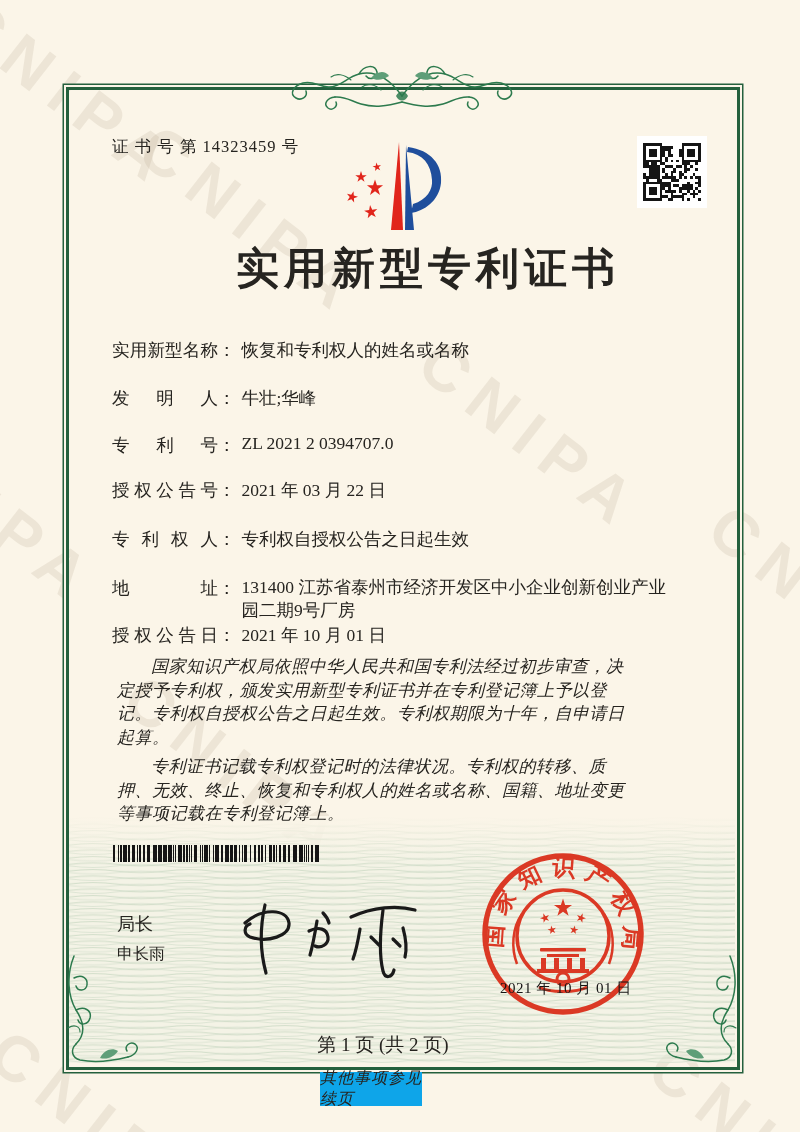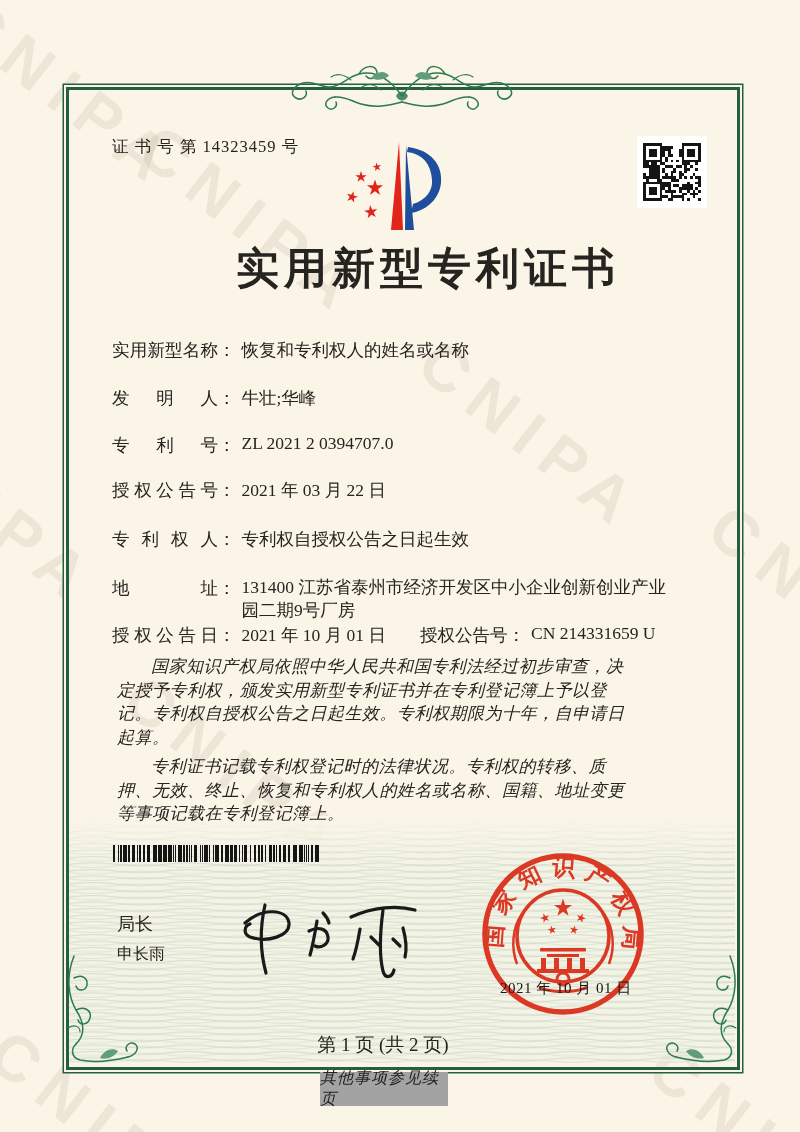--- a/index.html
+++ b/index.html
@@ -31,21 +31,21 @@
   .wavefade{left:69px;top:816px;width:666px;height:48px;z-index:0;
             background:linear-gradient(#fbf5e8,rgba(251,245,232,0));}
   .barcode{left:113px;top:845px;z-index:2;}
   .sigtitle{left:117px;top:912px;font-size:18px;z-index:2;}
   .signame{left:117px;top:944px;font-size:16px;z-index:2;}
   .sig{left:233px;top:893px;z-index:2;}
   .seal{left:477px;top:848px;z-index:2;}
   .sealdate{left:500px;top:979px;width:150px;font-size:15px;letter-spacing:0.5px;
             color:#141414;z-index:3;white-space:nowrap;}
   .pageno{left:283px;top:1032px;width:200px;text-align:center;font-size:19px;z-index:2;}
-  .contbox{left:320px;top:1072px;width:128px;height:34px;background:#a3a3a3;z-index:2;
+  .contbox{left:320px;top:1072px;width:102px;height:34px;background:#0ea5e9;z-index:2;
            display:flex;align-items:center;justify-content:center;}
   .contnote{font-size:16px;font-style:italic;letter-spacing:1px;}
   .orn-top{left:277px;top:56px;z-index:1;}
   .orn-bl{left:60px;top:954px;z-index:1;}
   .orn-br{left:652px;top:954px;z-index:1;transform:scaleX(-1);}
   .logo{left:338px;top:136px;z-index:2;}
   .qr{left:643px;top:143px;z-index:3;}
 </style>
 </head>
 <body>
@@ -305,23 +305,20 @@
     <span class="flabel">授权公告号</span><span class="colon">：</span><span class="fvalue">2021 年 03 月 22 日</span>
   </div>
   <div class="abs row" style="top:527px">
     <span class="flabel">专利权人</span><span class="colon">：</span><span class="fvalue">专利权自授权公告之日起生效</span>
   </div>
   <div class="abs row addr" style="top:576px">
     <span class="flabel">地址</span><span class="colon">：</span><span class="fvalue">131400 江苏省泰州市经济开发区中小企业创新创业产业园二期9号厂房</span>
   </div>
   <div class="abs row" style="top:623px">
     <span class="flabel">授权公告日</span><span class="colon">：</span><span class="fvalue">2021 年 10 月 01 日</span>
-    <span class="pair2">
-      <span>授权公告号</span><span class="colon">：</span><span class="fvalue">CN 214331659 U</span>
-    </span>
   </div>
 
   <div class="abs paras">
     <p>国家知识产权局依照中华人民共和国专利法经过初步审查，决定授予专利权，颁发实用新型专利证书并在专利登记簿上予以登记。专利权自授权公告之日起生效。专利权期限为十年，自申请日起算。</p>
     <p>专利证书记载专利权登记时的法律状况。专利权的转移、质押、无效、终止、恢复和专利权人的姓名或名称、国籍、地址变更等事项记载在专利登记簿上。</p>
   </div>
 
   <svg class="abs barcode" width="207" height="17" viewBox="0 0 207 17">
     <g id="barcode-bars" fill="#151515">
         <rect x="0" y="0" width="2" height="17"></rect>

